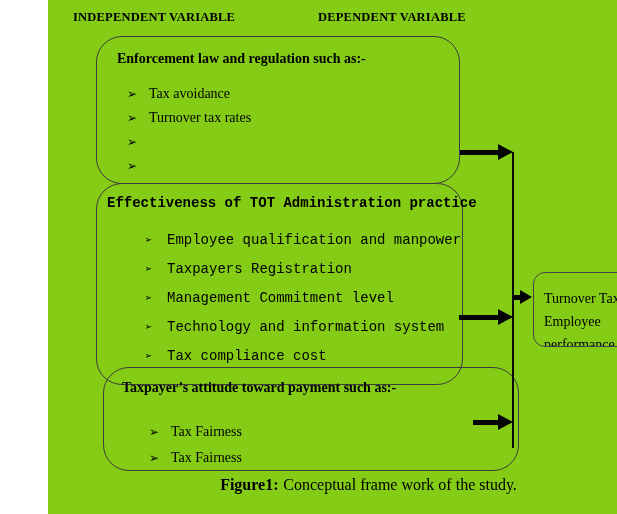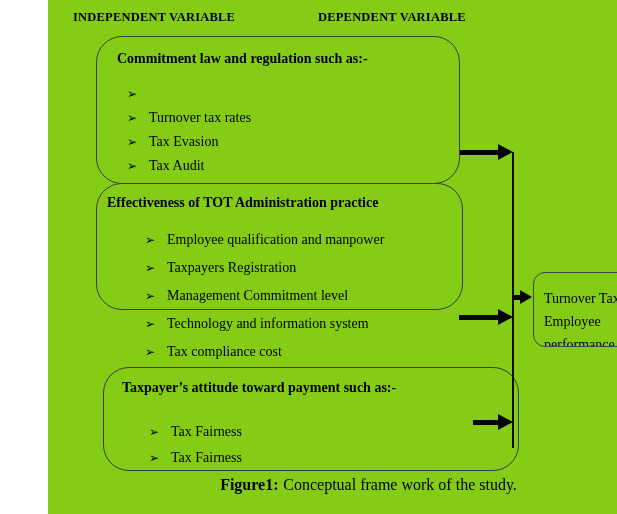--- a/index.html
+++ b/index.html
@@ -27,21 +27,21 @@
   .hdr-independent { left: 25px; }
   .hdr-dependent  { left: 270px; }
 
   .var-box {
     position: absolute;
     border: 1.4px solid #3d3d3d;
     border-radius: 26px;
     background: transparent;
   }
   .box-1 { left: 48px; top: 36px;  width: 364px; height: 148px; }
-  .box-2 { left: 48px; top: 183px; width: 367px; height: 127px; }
+  .box-2 { left: 48px; top: 183px; width: 367px; height: 202px; font-family: Liberation Mono, monospace; }
   .box-3 { left: 55px; top: 367px; width: 416px; height: 104px; }
 
   .box-title {
     position: absolute;
     font-weight: bold;
     font-size: 14px;
     white-space: nowrap;
   }
   .box-1 .box-title { left: 20px; top: 14px; }
   .box-2 .box-title { left: 10px; top: 11px; }
@@ -127,36 +127,35 @@
 </head>
 <body>
 
 <div class="canvas">
 
   <div class="col-header hdr-independent">INDEPENDENT VARIABLE</div>
 
   <div class="col-header hdr-dependent">DEPENDENT VARIABLE</div>
 
   <div class="var-box box-1">
-    <div class="box-title">Commitment law and regulation such as:-</div>
+    <div class="box-title">Enforcement law and regulation such as:-</div>
     <ul class="items">
         <li>
           <span class="bullet">➢</span>
+          <span>Tax avoidance</span>
         </li>
         <li>
           <span class="bullet">➢</span>
           <span>Turnover tax rates</span>
         </li>
         <li>
           <span class="bullet">➢</span>
-          <span>Tax Evasion</span>
-        </li>
-        <li>
-          <span class="bullet">➢</span>
-          <span>Tax Audit</span>
+        </li>
+        <li>
+          <span class="bullet">➢</span>
         </li>
       </ul>
   </div>
 
   <div class="var-box box-2">
     <div class="box-title">Effectiveness of TOT Administration practice</div>
     <ul class="items">
         <li>
           <span class="bullet">➢</span>
           <span>Employee qualification and manpower</span>

